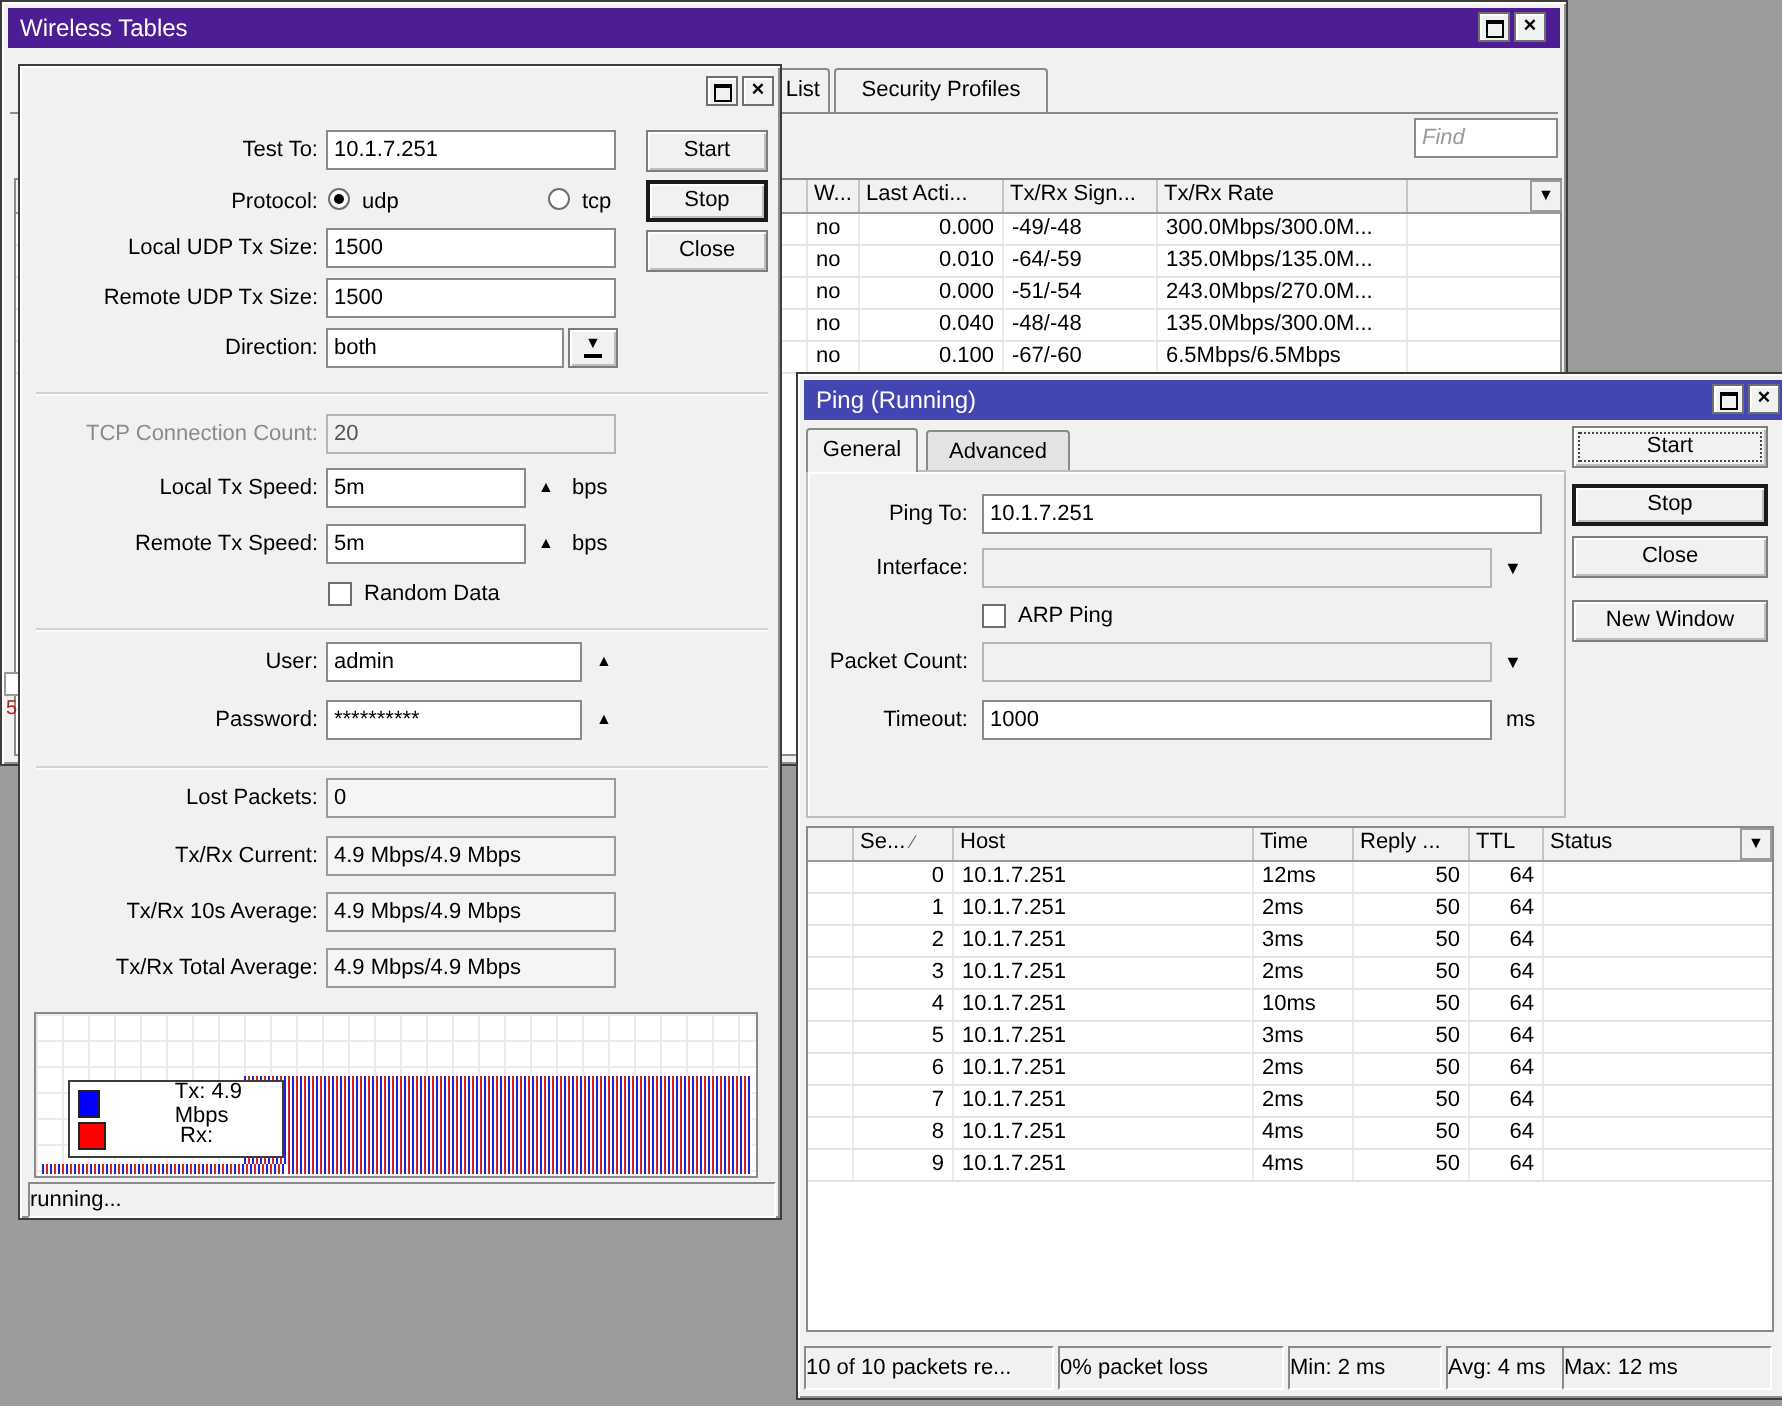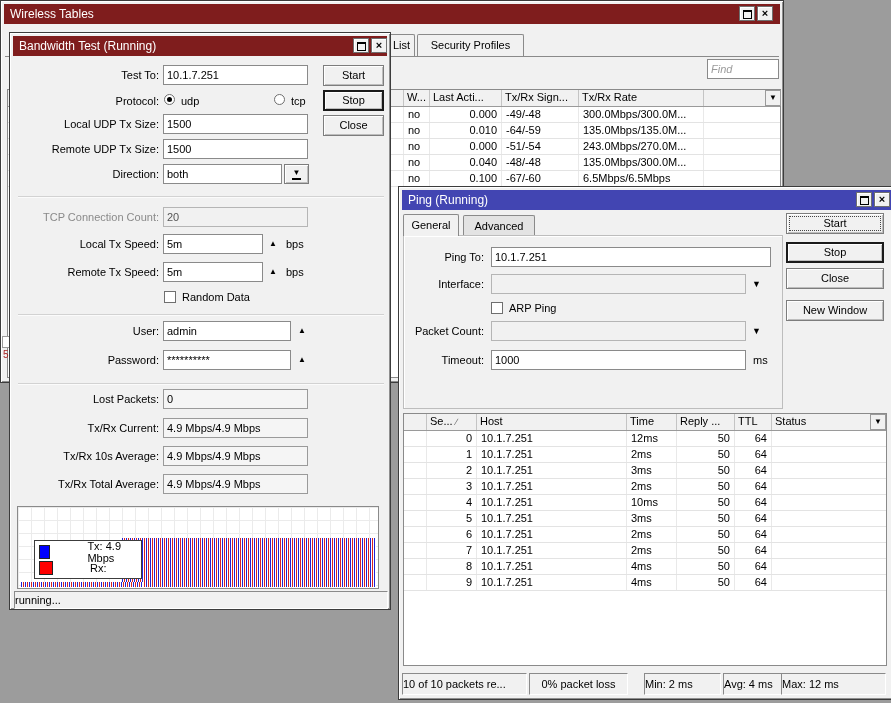--- a/index.html
+++ b/index.html
@@ -5,21 +5,21 @@
   html,body{margin:0;padding:0;}
   body{
     width:891px;height:703px;position:relative;overflow:hidden;
     background:#9c9c9c;
     font-family:"Liberation Sans",sans-serif;font-size:11px;color:#000;
   }
   .window{position:absolute;background:#f1f1f1;border:1px solid #3c3c3c;
     box-shadow:inset 1px 1px 0 #ffffff, inset -1px -1px 0 #8f8f8f;box-sizing:border-box;}
   .titlebar{position:absolute;left:3px;right:3px;top:3px;height:20px;color:#fff;
     font-size:12px;line-height:20px;padding-left:6px;box-sizing:border-box;overflow:hidden;}
-  .titlebar.inactive{background:#7f1d1d;}
+  .titlebar.inactive{background:#4c1d95;}
   .titlebar.active{background:#4245b2;}
   .tbtn{position:absolute;width:16px;height:15px;background:#f1f1f1;border:1px solid #6f6f6f;
     box-shadow:inset 1px 1px 0 #fff;box-sizing:border-box;text-align:center;cursor:default;}
   .maxglyph{display:block;width:7px;height:6px;border:1px solid #000;border-top:2px solid #000;margin:3px auto 0;}
   .xglyph{display:block;font-weight:bold;font-size:11px;line-height:13px;}
   .lbl{position:absolute;text-align:right;white-space:nowrap;}
   .lbl.dis{color:#8a8a8a;}
   .tin{position:absolute;height:20px;box-sizing:border-box;border:1px solid #8a8a8a;background:#fff;
     font-family:"Liberation Sans",sans-serif;font-size:11px;padding:0 3px;margin:0;}
   .tin.dis{background:#f1f1f1;border-color:#b5b5b5;color:#555;}
@@ -147,23 +147,20 @@
   </div>
   <div class="hdr-arrow" style="left:764px;top:89px;">
     <span>▼</span>
   </div>
 
   <div style="position:absolute;left:1px;top:335px;width:8px;height:12px;background:#fff;border:1px solid #9a9a9a;box-sizing:border-box;"></div>
   <div style="position:absolute;left:2px;top:348px;color:#a22;font-size:10px;">5</div>
 </div>
 
 <div class="window" style="left:9px;top:32px;width:382px;height:578px;">
-  <div class="titlebar inactive">
-    <span>Bandwidth Test (Running)</span>
-  </div>
   <div class="tbtn" style="left:343px;top:5px;">
     <span class="maxglyph"></span>
   </div>
   <div class="tbtn" style="left:361px;top:5px;">
     <span class="xglyph">×</span>
   </div>
 
   <div class="lbl" style="left:0;top:36px;width:149px;">Test To:</div>
   <input class="tin" type="text" style="left: 153px; top: 32px; width: 145px;" value="10.1.7.251">
 
@@ -392,17 +389,17 @@
           <div class="c pc5 ra">64</div>
           <div class="c pc6 la"></div>
         </div>
       </div>
   </div>
   <div class="hdr-arrow" style="left:471px;top:227px;">
     <span>▼</span>
   </div>
 
   <div class="statusbar" style="left:3px;top:486px;width:125px;height:22px;line-height:16px;">10 of 10 packets re...</div>
-  <div class="statusbar" style="left:130px;top:486px;width:99px;height:22px;line-height:16px;text-align:center;">0% packet loss</div>
+  <div class="statusbar" style="left:130px;top:486px;width:113px;height:22px;line-height:16px;">0% packet loss</div>
   <div class="statusbar" style="left:245px;top:486px;width:77px;height:22px;line-height:16px;">Min: 2 ms</div>
   <div class="statusbar" style="left:324px;top:486px;width:77px;height:22px;line-height:16px;">Avg: 4 ms</div>
   <div class="statusbar" style="left:382px;top:486px;width:105px;height:22px;line-height:16px;">Max: 12 ms</div>
 </div>
 
 </body></html>

